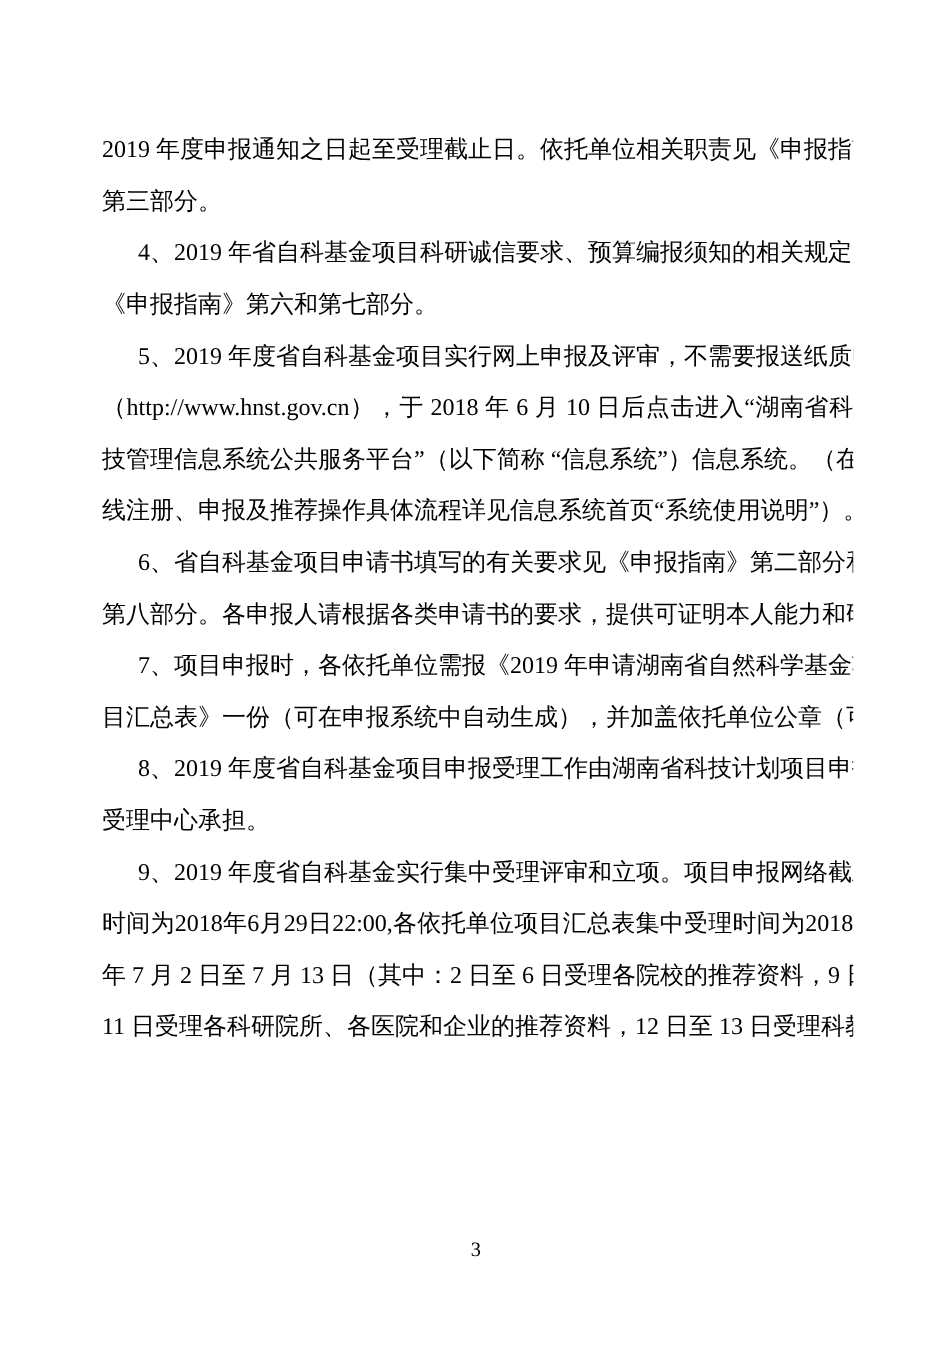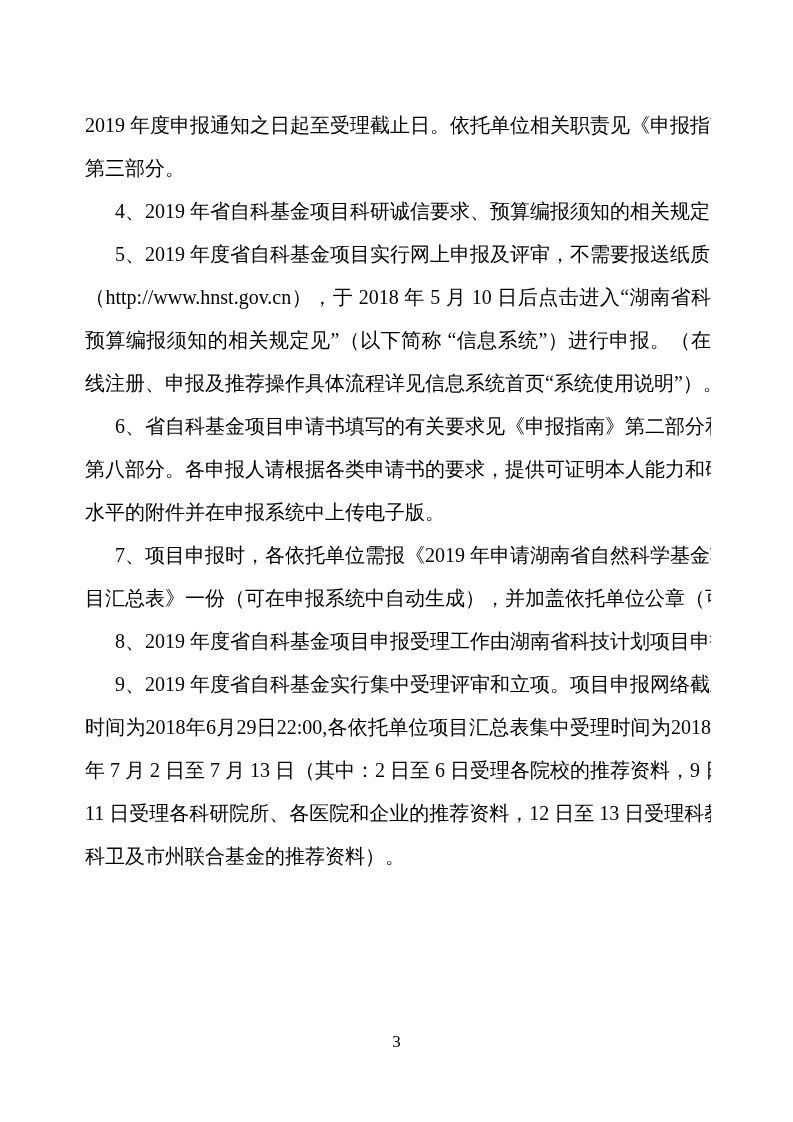--- a/index.html
+++ b/index.html
@@ -53,30 +53,30 @@
   }
 </style>
 </head>
 <body>
 
 <div class="page">
   <div class="content">
       <div class="line">2019 年度申报通知之日起至受理截止日。依托单位相关职责见《申报指南》</div>
       <div class="line endline">第三部分。</div>
       <div class="line indent">4、2019 年省自科基金项目科研诚信要求、预算编报须知的相关规定见</div>
+      <div class="line endline">《申报指南》第六和第七部分。</div>
       <div class="line indent">5、2019 年度省自科基金项目实行网上申报及评审，不需要报送纸质申</div>
-      <div class="line">（http://www.hnst.gov.cn），于 2018 年 5 月 10 日后点击进入“湖南省科</div>
-      <div class="line">预算编报须知的相关规定见”（以下简称 “信息系统”）进行申报。（在</div>
+      <div class="line">（http://www.hnst.gov.cn），于 2018 年 6 月 10 日后点击进入“湖南省科</div>
+      <div class="line">技管理信息系统公共服务平台”（以下简称 “信息系统”）信息系统。（在</div>
       <div class="line endline">线注册、申报及推荐操作具体流程详见信息系统首页“系统使用说明”）。</div>
       <div class="line indent">6、省自科基金项目申请书填写的有关要求见《申报指南》第二部分和</div>
       <div class="line">第八部分。各申报人请根据各类申请书的要求，提供可证明本人能力和研究</div>
-      <div class="line endline">水平的附件并在申报系统中上传电子版。</div>
       <div class="line indent">7、项目申报时，各依托单位需报《2019 年申请湖南省自然科学基金项</div>
       <div class="line">目汇总表》一份（可在申报系统中自动生成），并加盖依托单位公章（可用</div>
       <div class="line indent">8、2019 年度省自科基金项目申报受理工作由湖南省科技计划项目申报</div>
+      <div class="line endline">受理中心承担。</div>
       <div class="line indent">9、2019 年度省自科基金实行集中受理评审和立项。项目申报网络截止</div>
       <div class="line">时间为2018年6月29日22:00,各依托单位项目汇总表集中受理时间为2018</div>
       <div class="line">年 7 月 2 日至 7 月 13 日（其中：2 日至 6 日受理各院校的推荐资料，9 日至</div>
       <div class="line">11 日受理各科研院所、各医院和企业的推荐资料，12 日至 13 日受理科教、</div>
-      <div class="line endline">科卫及市州联合基金的推荐资料）。</div>
     </div>
   <div class="pagenum">3</div>
 </div>
 
 </body></html>

